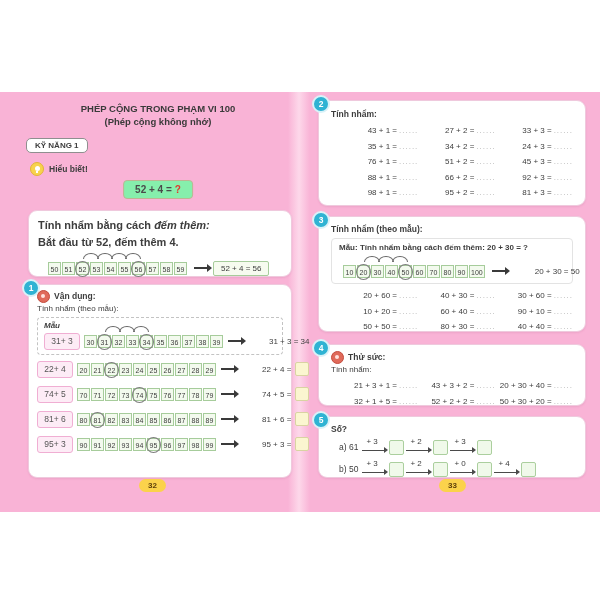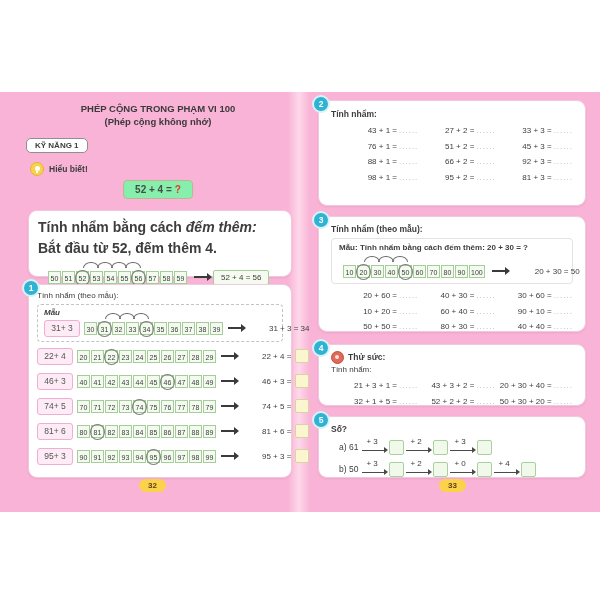--- a/index.html
+++ b/index.html
@@ -26,21 +26,21 @@
         font-size:8.5px;font-weight:bold;text-align:right;}
   .bulb{width:12px;height:12px;border-radius:50%;background:#f7d34c;border:1px solid #e3b437;position:relative;flex:none;}
   .bulb::after{content:'';position:absolute;left:3.5px;top:2.5px;width:5px;height:5px;background:#fff;border-radius:50%;}
   .bulb::before{content:'';position:absolute;left:4.8px;top:7.5px;width:2.5px;height:2.5px;background:#fff;}
   .example{position:absolute;top:84px;left:50%;transform:translateX(-50%);background:#86efac;
            border:1px solid #bcb692;border-radius:4px;padding:3px 11px;font-size:10px;font-weight:bold;
            color:#4a4a4a;white-space:nowrap;}
   .qmark{color:#e2362c;margin-left:3px;}
 
   .count-box{top:114px;left:8px;width:264px;height:67px;padding:6px 9px;}
-  .count-line{font-size:14px;font-weight:bold;line-height:1.5;}
+  .count-line{font-size:11px;font-weight:bold;line-height:1.5;}
   .it{font-style:italic;}
   .strip-row{display:flex;align-items:center;gap:6px;margin-top:9px;margin-left:10px;}
   .strip{position:relative;white-space:nowrap;display:inline-block;}
   .cell{display:inline-block;box-sizing:border-box;min-width:13px;height:13px;padding:1.5px 1px 0 1px;
         background:#f3faee;border:1px solid #a6cc9b;font-size:7px;line-height:10px;text-align:center;
         margin-right:1px;position:relative;vertical-align:middle;color:#3d3d3d;}
   .cell.ring::after{content:'';position:absolute;left:-2px;right:-2px;top:-2.5px;bottom:-2.5px;
         border:1px solid #7d7d7d;border-radius:50%;}
   .hop{position:absolute;top:-6px;height:5px;border:1px solid #666;border-bottom:none;
        border-radius:50% 50% 0 0 / 100% 100% 0 0;}
@@ -116,20 +116,24 @@
       <div class="count-line">Bắt đầu từ 52, đếm thêm 4.</div>
       <div class="strip-row">
         <span class="strip" id="count-strip"><span class="cell">50</span><span class="cell">51</span><span class="cell ring">52</span><span class="cell">53</span><span class="cell">54</span><span class="cell">55</span><span class="cell ring">56</span><span class="cell">57</span><span class="cell">58</span><span class="cell">59</span><span class="hop" style="left: 34.5px; width: 14px;"></span><span class="hop" style="left: 48.5px; width: 14px;"></span><span class="hop" style="left: 62.5px; width: 14px;"></span><span class="hop" style="left: 76.5px; width: 14px;"></span></span>
         <span class="arr"></span>
         <span class="resbox">52 + 4 = 56</span>
       </div>
     </div>
 
     <div class="wbox app-box">
       <span class="badge">1</span>
+      <div class="sec-head">
+        <span class="sicon"></span>
+        <span>Vận dụng:</span>
+      </div>
       <div class="sub-head">Tính nhẩm (theo mẫu):</div>
       <div class="mau-box">
         <div class="mau-label">Mẫu</div>
         <div id="mau-row">
             <div class="app-row">
               <span class="plabel">31+ 3</span>
               <span class="strip"><span class="cell">30</span><span class="cell ring">31</span><span class="cell">32</span><span class="cell">33</span><span class="cell ring">34</span><span class="cell">35</span><span class="cell">36</span><span class="cell">37</span><span class="cell">38</span><span class="cell">39</span><span class="hop" style="left: 20.5px; width: 14px;"></span><span class="hop" style="left: 34.5px; width: 14px;"></span><span class="hop" style="left: 48.5px; width: 14px;"></span></span>
               <span class="arr"></span>
               <span class="expr">31 + 3 = 34</span>
             </div>
@@ -137,27 +141,20 @@
       </div>
       <div id="app-rows">
           <div class="app-row">
             <span class="plabel">22+ 4</span>
             <span class="strip"><span class="cell">20</span><span class="cell">21</span><span class="cell ring">22</span><span class="cell">23</span><span class="cell">24</span><span class="cell">25</span><span class="cell">26</span><span class="cell">27</span><span class="cell">28</span><span class="cell">29</span></span>
             <span class="arr"></span>
             <span class="expr">22 + 4 =</span>
             <span class="ansbox"></span>
           </div>
           <div class="app-row">
-            <span class="plabel">46+ 3</span>
-            <span class="strip"><span class="cell">40</span><span class="cell">41</span><span class="cell">42</span><span class="cell">43</span><span class="cell">44</span><span class="cell">45</span><span class="cell ring">46</span><span class="cell">47</span><span class="cell">48</span><span class="cell">49</span></span>
-            <span class="arr"></span>
-            <span class="expr">46 + 3 =</span>
-            <span class="ansbox"></span>
-          </div>
-          <div class="app-row">
             <span class="plabel">74+ 5</span>
             <span class="strip"><span class="cell">70</span><span class="cell">71</span><span class="cell">72</span><span class="cell">73</span><span class="cell ring">74</span><span class="cell">75</span><span class="cell">76</span><span class="cell">77</span><span class="cell">78</span><span class="cell">79</span></span>
             <span class="arr"></span>
             <span class="expr">74 + 5 =</span>
             <span class="ansbox"></span>
           </div>
           <div class="app-row">
             <span class="plabel">81+ 6</span>
             <span class="strip"><span class="cell">80</span><span class="cell ring">81</span><span class="cell">82</span><span class="cell">83</span><span class="cell">84</span><span class="cell">85</span><span class="cell">86</span><span class="cell">87</span><span class="cell">88</span><span class="cell">89</span></span>
             <span class="arr"></span>
@@ -177,20 +174,25 @@
 
   <div class="page right-page">
     <div class="wbox s2">
       <span class="badge">2</span>
       <div class="head2">Tính nhẩm:</div>
       <div class="pgrid" id="s2-grid">
           <div class="prow">
             <div class="pitem"><span>43 + 1 =</span><span class="blank">......</span></div>
             <div class="pitem"><span>27 + 2 =</span><span class="blank">......</span></div>
             <div class="pitem"><span>33 + 3 =</span><span class="blank">......</span></div>
+          </div>
+          <div class="prow">
+            <div class="pitem"><span>35 + 1 =</span><span class="blank">......</span></div>
+            <div class="pitem"><span>34 + 2 =</span><span class="blank">......</span></div>
+            <div class="pitem"><span>24 + 3 =</span><span class="blank">......</span></div>
           </div>
           <div class="prow">
             <div class="pitem"><span>76 + 1 =</span><span class="blank">......</span></div>
             <div class="pitem"><span>51 + 2 =</span><span class="blank">......</span></div>
             <div class="pitem"><span>45 + 3 =</span><span class="blank">......</span></div>
           </div>
           <div class="prow">
             <div class="pitem"><span>88 + 1 =</span><span class="blank">......</span></div>
             <div class="pitem"><span>66 + 2 =</span><span class="blank">......</span></div>
             <div class="pitem"><span>92 + 3 =</span><span class="blank">......</span></div>

